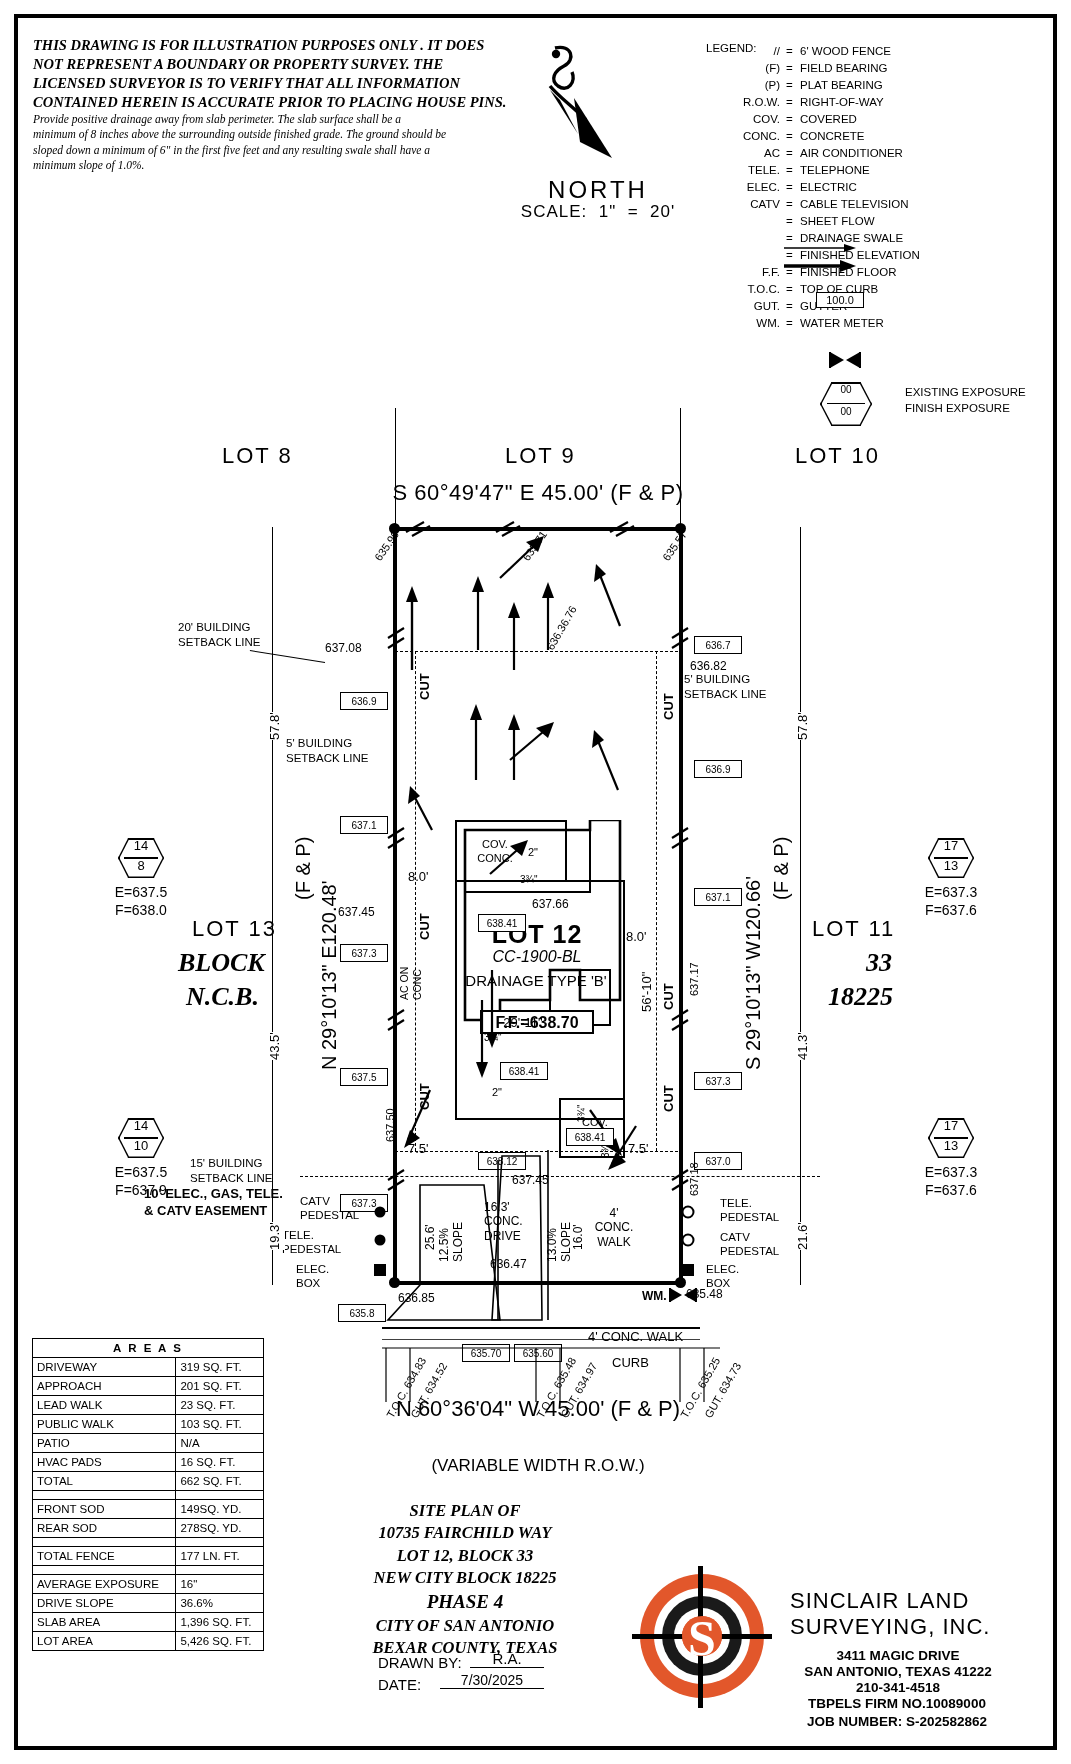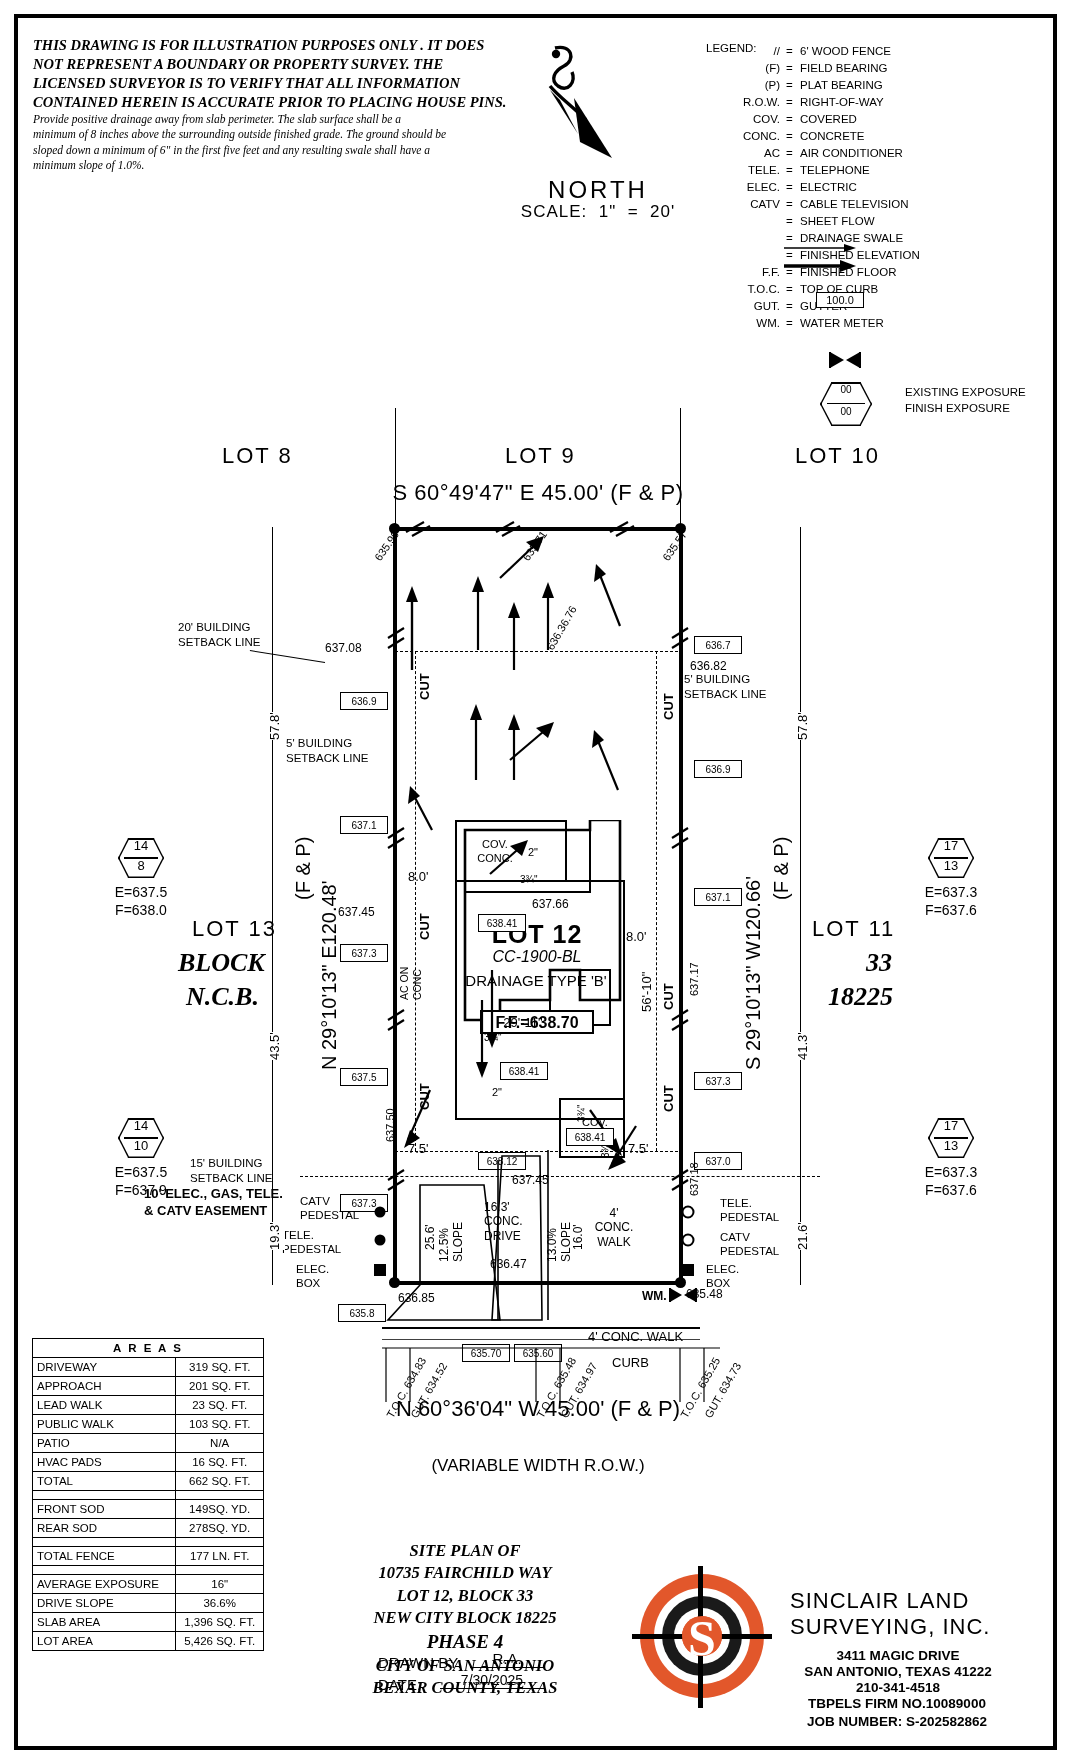--- a/index.html
+++ b/index.html
@@ -23,21 +23,21 @@
   .dot{position:absolute;width:11px;height:11px;border-radius:50%;background:#000;}
   .rot90{transform:rotate(-90deg);transform-origin:0 0;}
   .hex{position:absolute;width:46px;height:40px;}
   .hexin{width:100%;height:100%;border:1.5px solid #000;box-sizing:border-box;
          clip-path:polygon(22% 0,78% 0,100% 50%,78% 100%,22% 100%,0 50%);
          background:#000;}
   .hexin2{position:absolute;left:1.5px;top:1.5px;width:43px;height:37px;
           clip-path:polygon(22% 0,78% 0,100% 50%,78% 100%,22% 100%,0 50%);background:#fff;}
   table.areas{border-collapse:collapse;font-family:"Liberation Sans", sans-serif;font-size:11.5px;}
   table.areas td{border:1px solid #000;padding:1px 4px;height:16px;}
-  table.areas td.val{text-align:center;margin-top:32px;}
+  table.areas td.val{text-align:left;margin-top:32px;}
   table.areas td.hdr{text-align:center;font-weight:bold;letter-spacing:2px;}
   table.areas tr.gap td{border-left:1px solid #000;border-right:1px solid #000;border-top:none;border-bottom:none;height:6px;}
   .legend-row{display:flex;align-items:center;font-family:"Liberation Sans", sans-serif;font-size:11.5px;height:17px;}
   .legend-l{width:74px;text-align:right;padding-right:6px;}
   .legend-e{width:14px;}
   .legend-d{flex:1;}
   .ring{position:absolute;border-radius:50%;box-sizing:border-box;}
 </style>
 </head>
 <body>
@@ -577,21 +577,21 @@
             <td class="val">1,396 SQ. FT.</td>
           </tr>
           <tr>
             <td>LOT AREA</td>
             <td class="val">5,426 SQ. FT.</td>
           </tr>
         </tbody>
    </table>
  </div>
 
- <div class="abs ctr serif bold ital" style="left:320px;top:1500px;width:290px;font-size:16.5px;line-height:1.35;margin-top:40px;">
+ <div class="abs ctr serif bold ital" style="left:320px;top:1500px;width:290px;font-size:16.5px;line-height:1.35;">
    <div>SITE PLAN OF</div>
    <div>10735 FAIRCHILD WAY</div>
    <div>LOT 12, BLOCK 33</div>
    <div>NEW CITY BLOCK 18225</div>
    <div style="font-size:19px;">PHASE 4</div>
    <div>CITY OF SAN ANTONIO</div>
    <div>BEXAR COUNTY, TEXAS</div>
  </div>
  <div class="t" style="left:378px;top:1654px;font-size:15px;">DRAWN BY:</div>
  <div class="t ctr" style="left:470px;top:1650px;width:74px;font-size:15px;border-bottom:1.5px solid #000;">R.A.</div>

